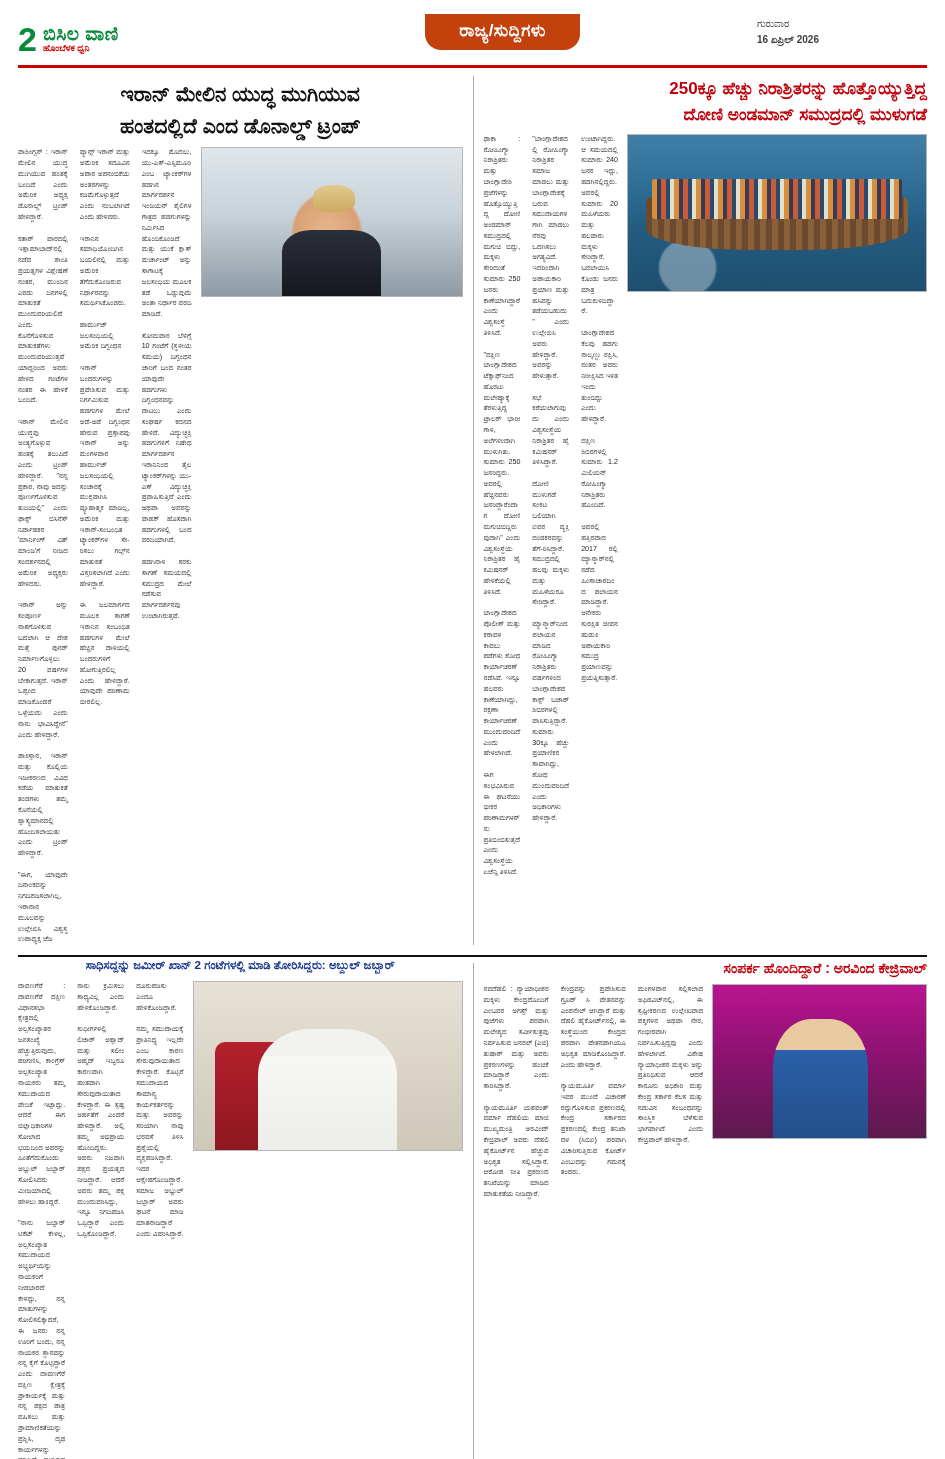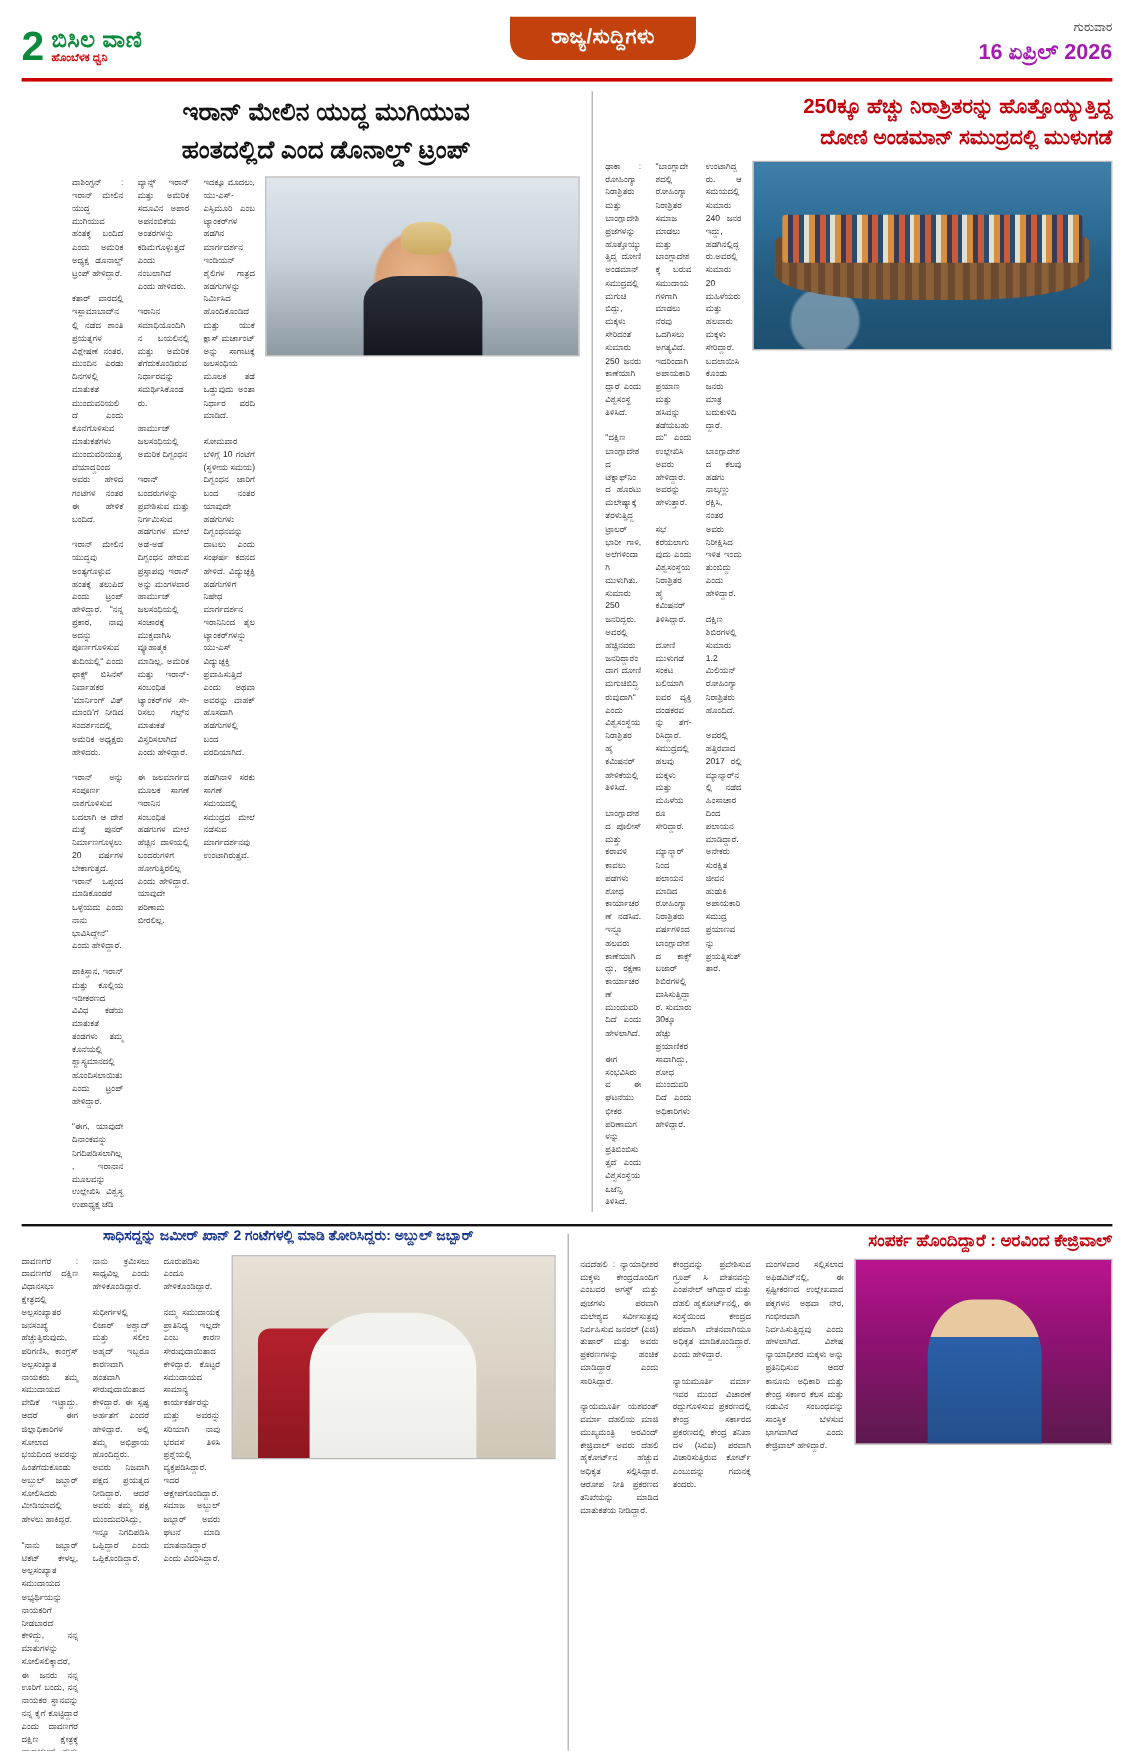--- a/index.html
+++ b/index.html
@@ -65,25 +65,25 @@
     background: #c2410c;
     color: #fff;
     font-size: 17px;
     font-weight: bold;
     padding: 7px 34px 9px 34px;
     border-radius: 0 0 16px 16px;
     letter-spacing: .3px;
   }
   .mast-right {
     width: 170px;
-    text-align: right;
+    text-align: left;
     padding-top: 4px;
   }
   .mast-day { font-size: 10px; color: #333; }
-  .mast-date { font-size: 18px; font-weight: bold; color: #a21caf; margin-top: 4px;}
+  .mast-date { font-size: 10px; font-weight: bold; color: #404040; margin-top: 4px;}
 
   .hl-red {
     color: #c0000b;
     font-weight: bold;
     text-align: right;
     line-height: 1.35;
   }
   .hl-black {
     color: #111;
     font-weight: bold;
@@ -105,21 +105,21 @@
     overflow: hidden;
     background: #ccc;
     border: 1px solid #b5b5b5;
   }
 
   
   .top-zone {
     display: flex;
     margin-top: 8px;
   }
-  .col-left  { width: 455px; padding-right: 10px; margin-left: 42px; }
+  .col-left  { width: 455px; padding-right: 10px; }
   .col-right { width: 455px; padding-left: 10px; border-left: 1px solid #aaa; }
 
   .head-1 { font-size: 20.5px; margin: 4px 0 8px; }
   .head-2 { font-size: 17px; margin: 2px 0 7px; }
 
   .art-body-3 {
     display: grid;
     grid-template-columns: 1fr 1fr 1fr;
     column-gap: 9px;
     gap: 12px;

